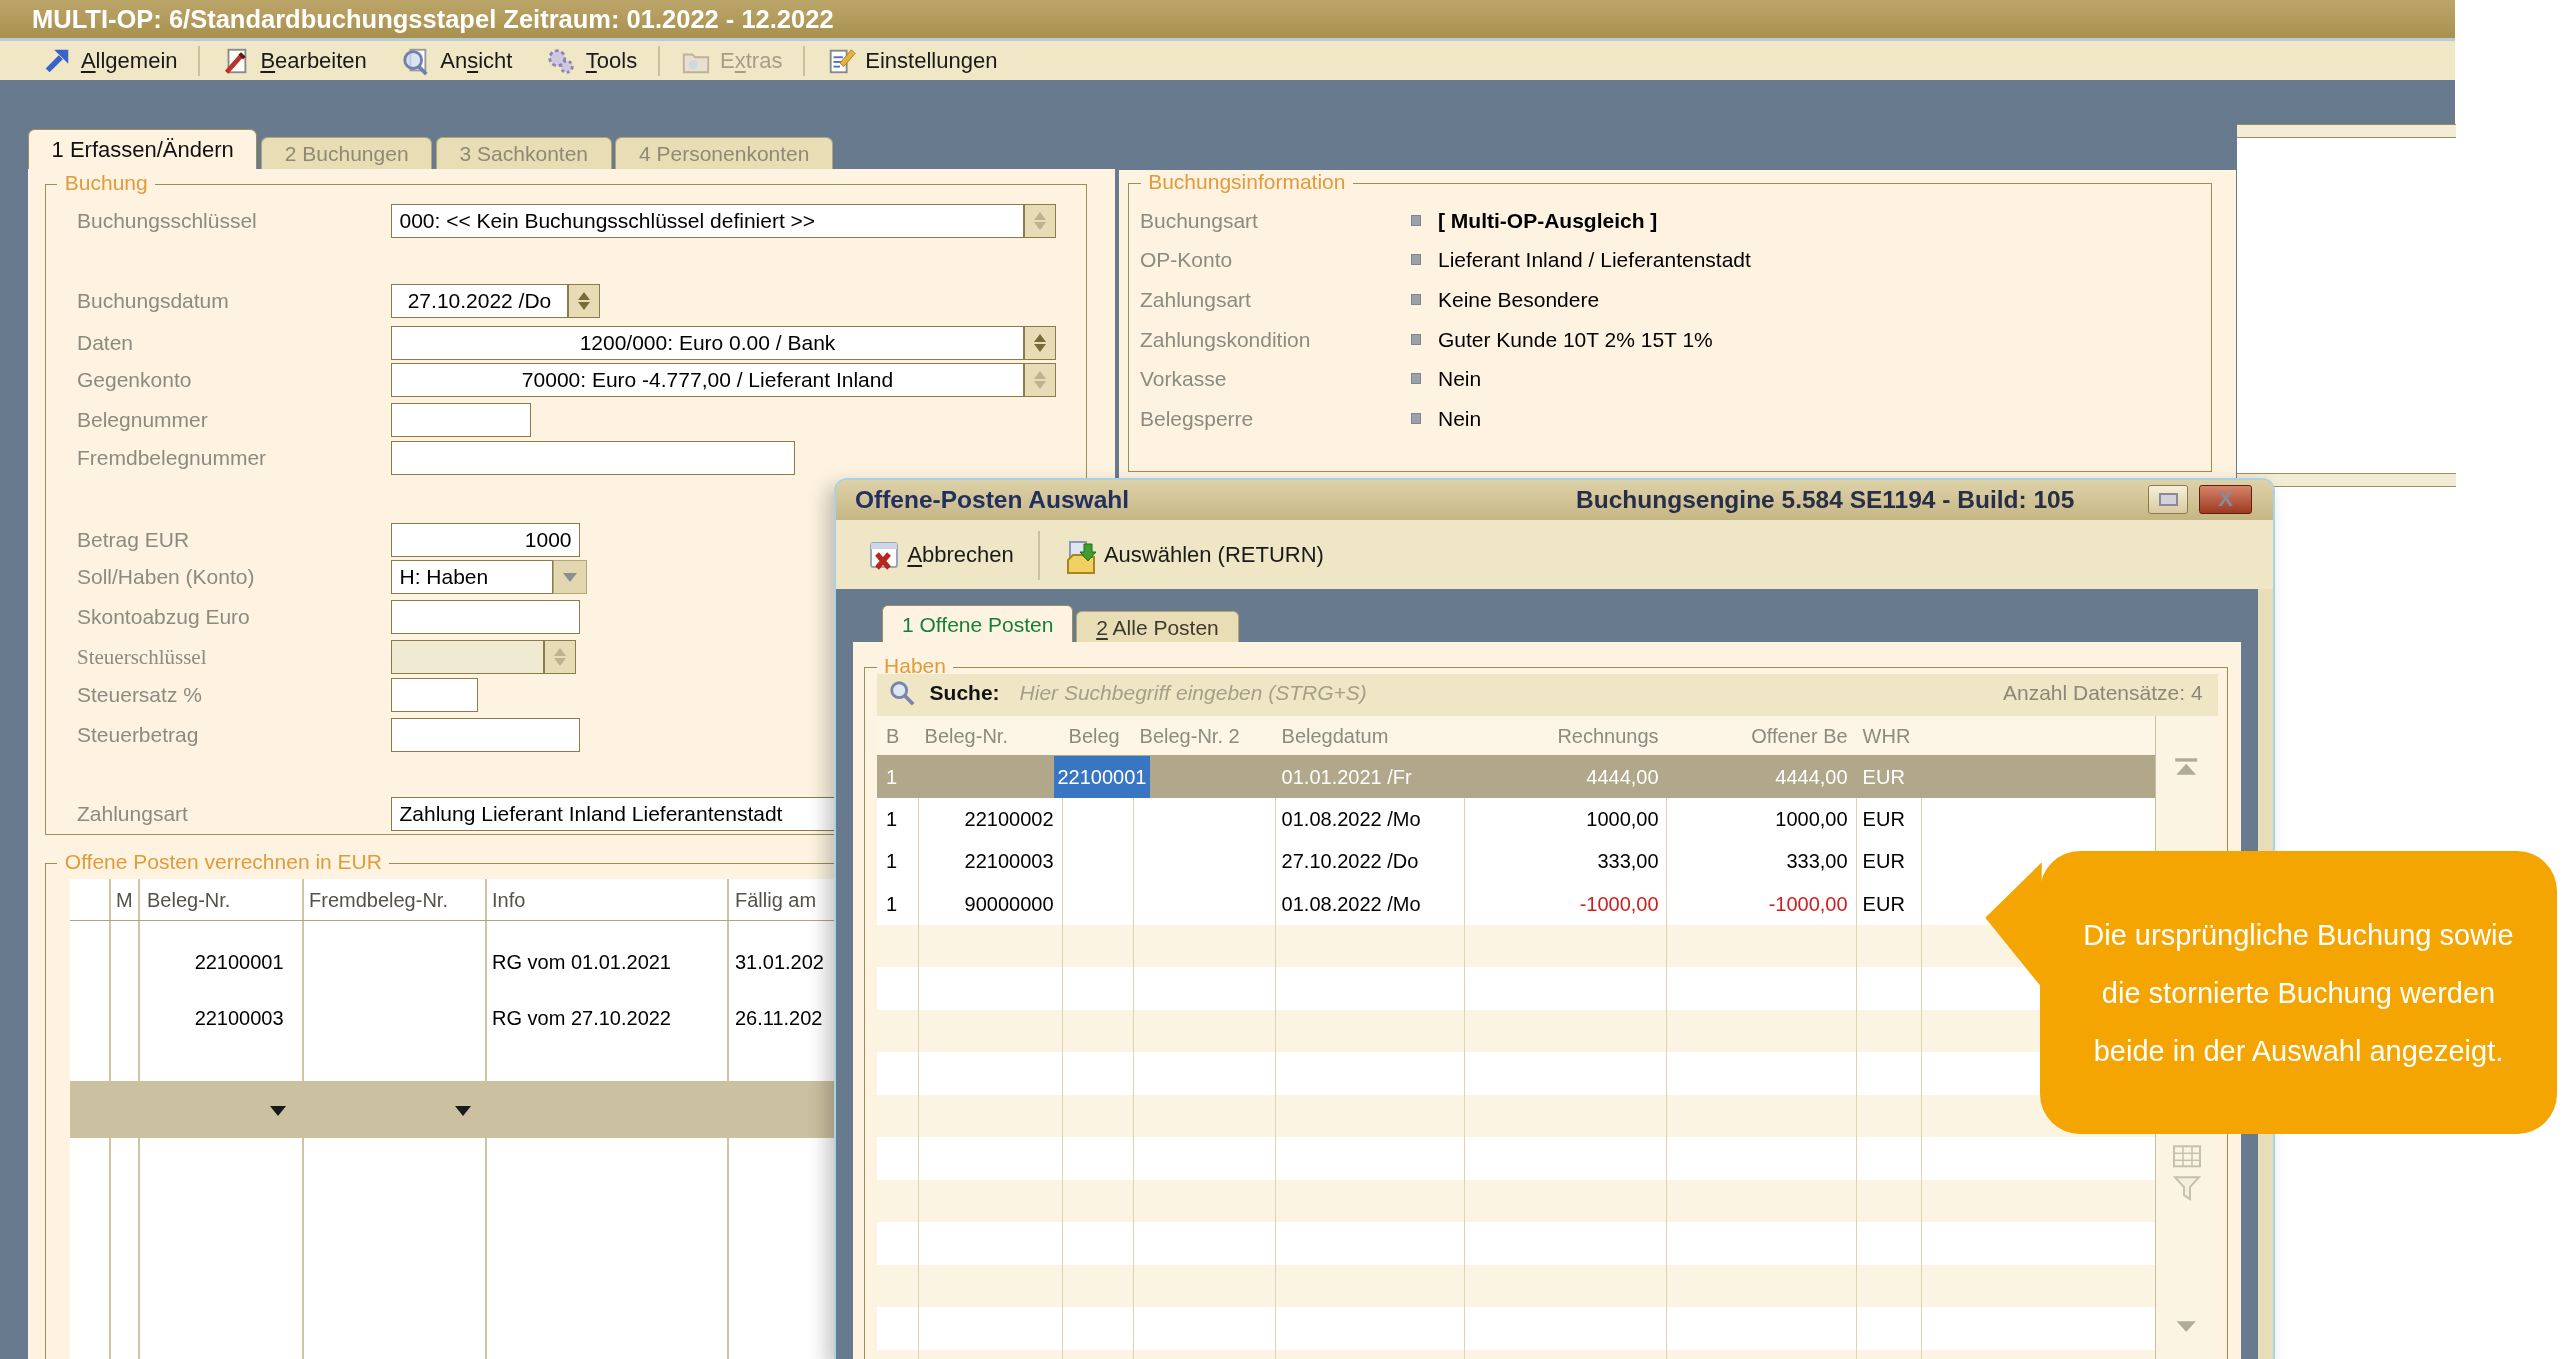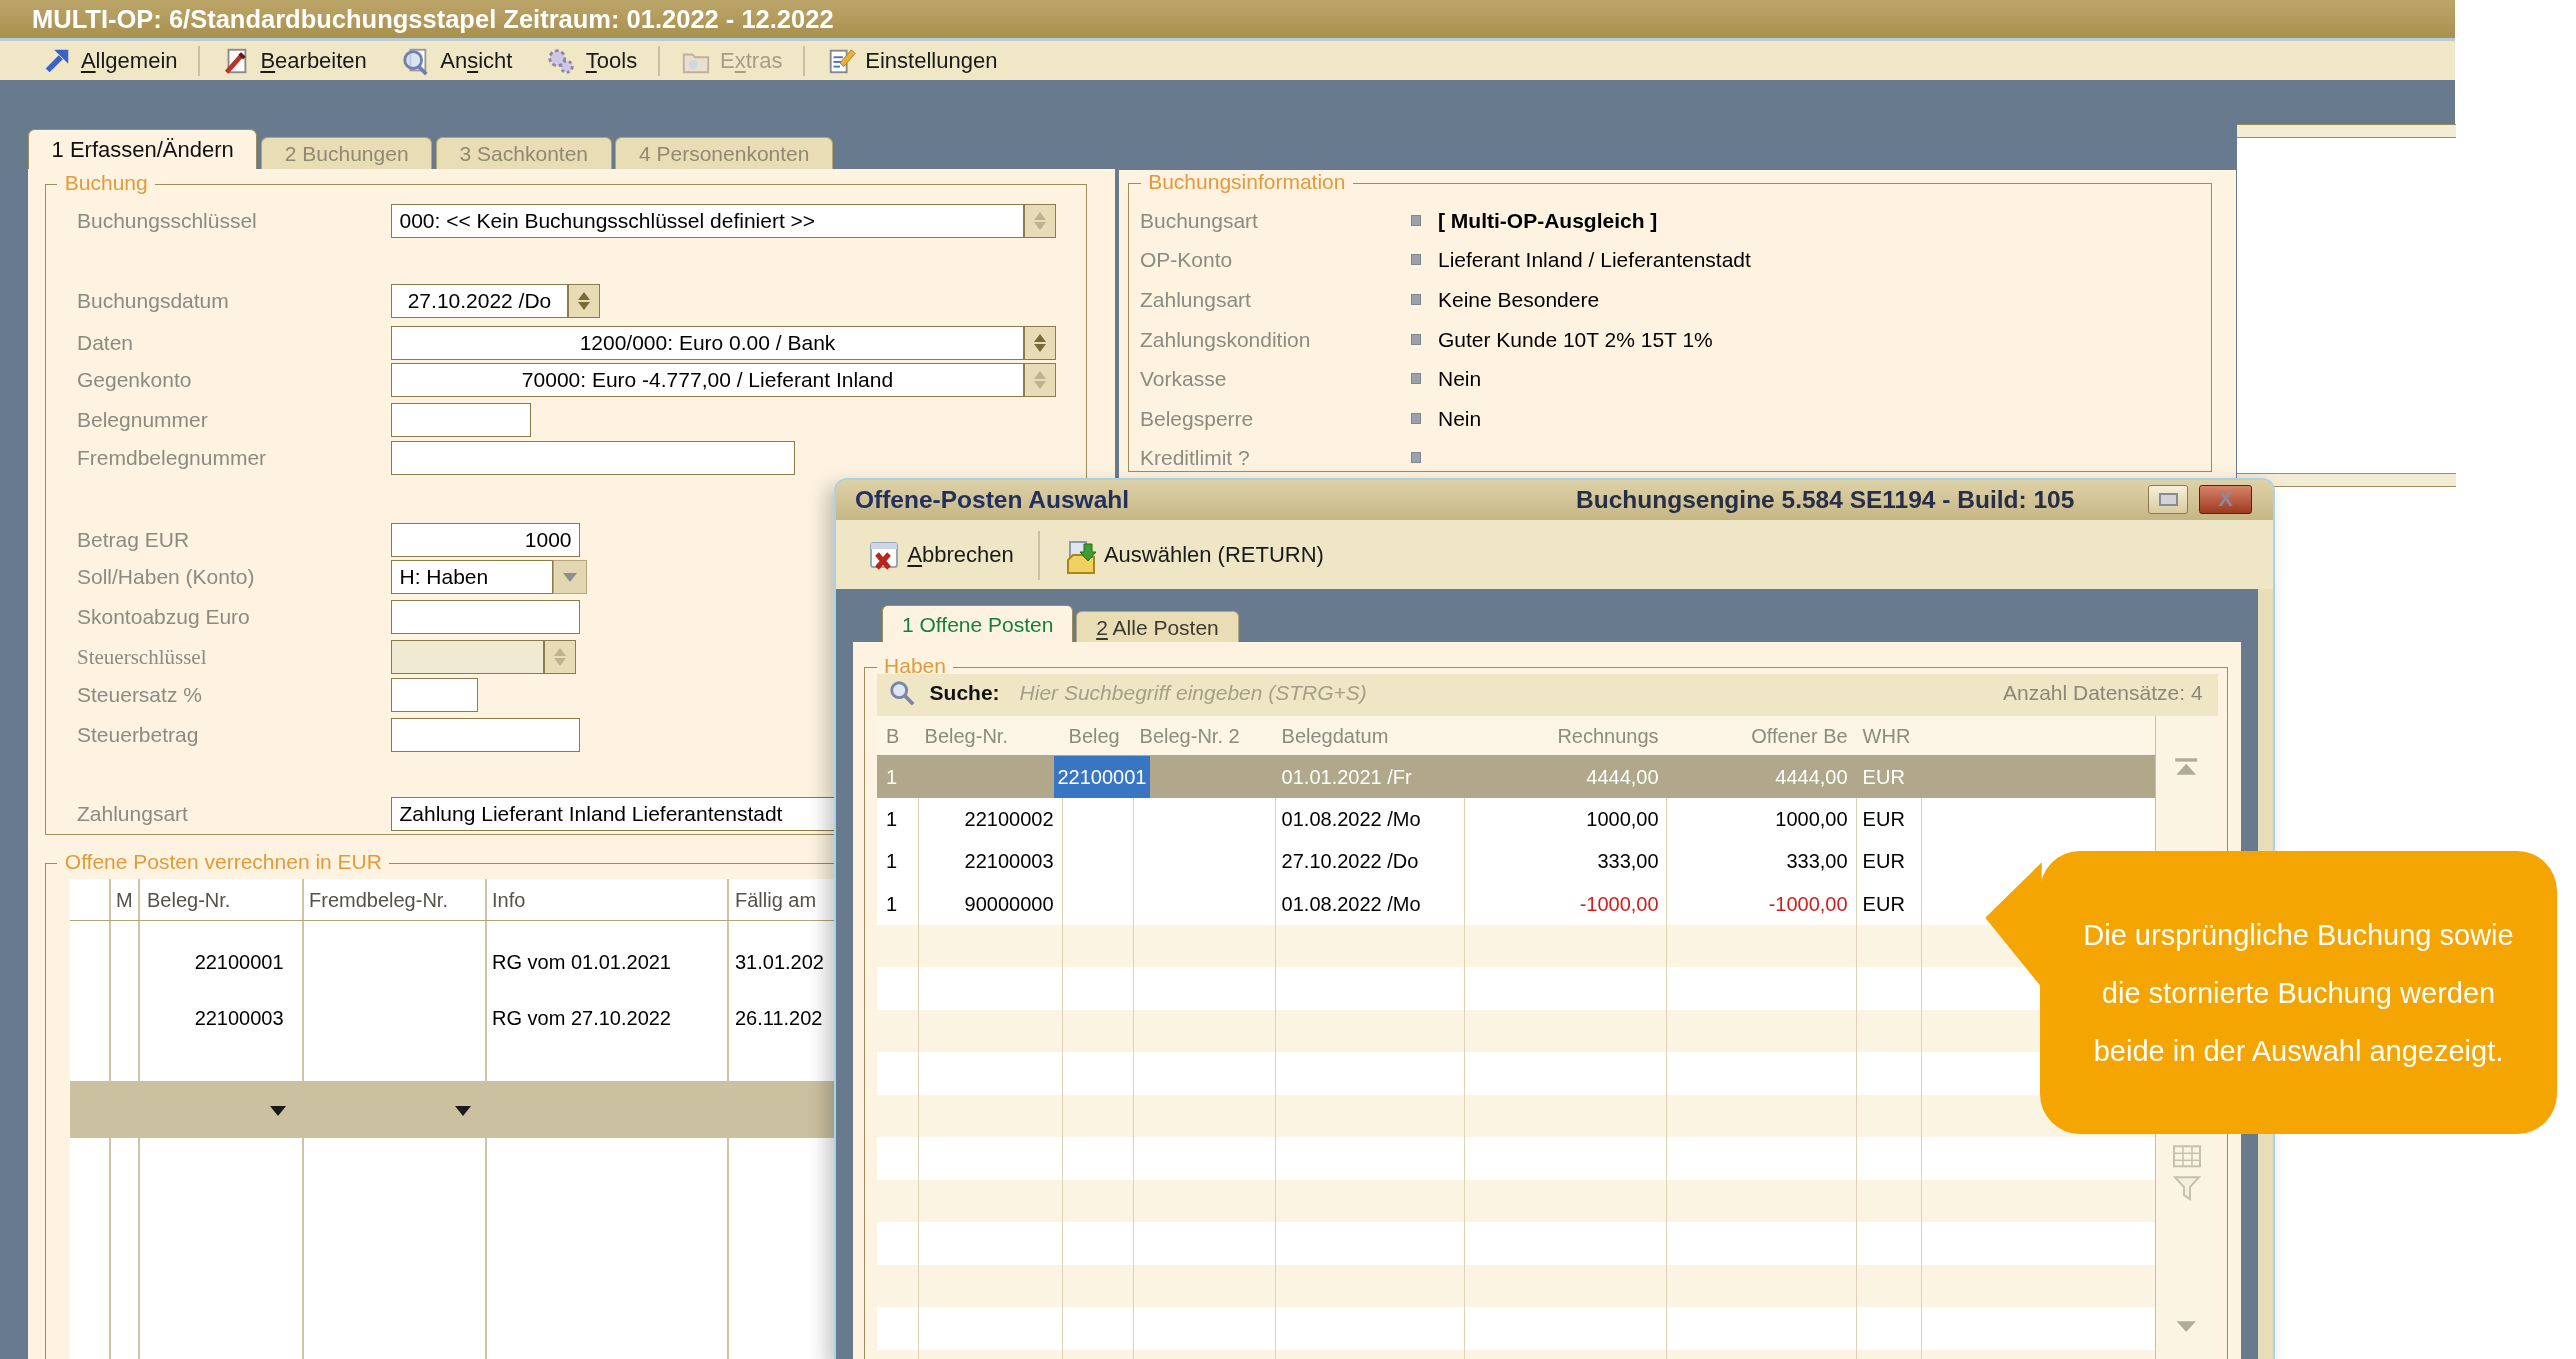--- a/index.html
+++ b/index.html
@@ -352,25 +352,20 @@
       <div class="inf-row" style="top:194px;">
         <span class="lab">Vorkasse</span>
         <span class="sq"></span>
         <span class="val">Nein</span>
       </div>
       <div class="inf-row" style="top:234px;">
         <span class="lab">Belegsperre</span>
         <span class="sq"></span>
         <span class="val">Nein</span>
       </div>
-      <div class="inf-row" style="top:273px;">
-        <span class="lab">Kreditlimit ?</span>
-        <span class="sq"></span>
-        <span class="val"></span>
-      </div>
     </div>
 
     <div class="strip-right">
       <div class="strip-bar" style="top:0;"></div>
       <div class="strip-bar" style="top:349px;"></div>
     </div>
   </div>
 
   <div id="dialog">
     <div class="d-titlebar">

